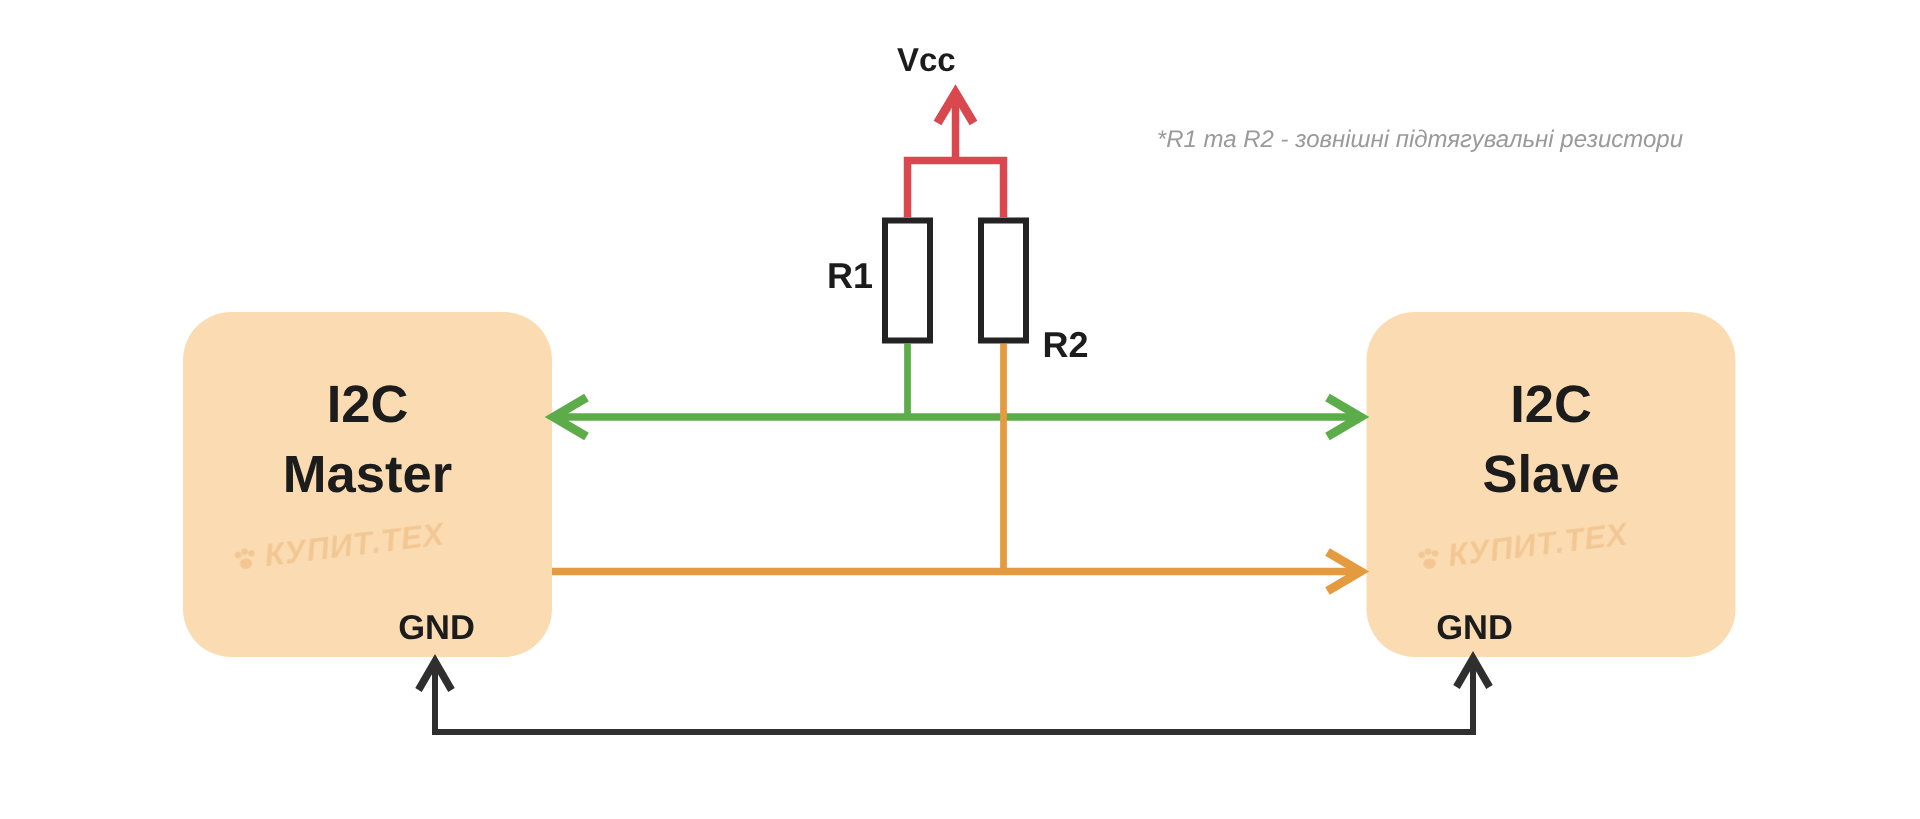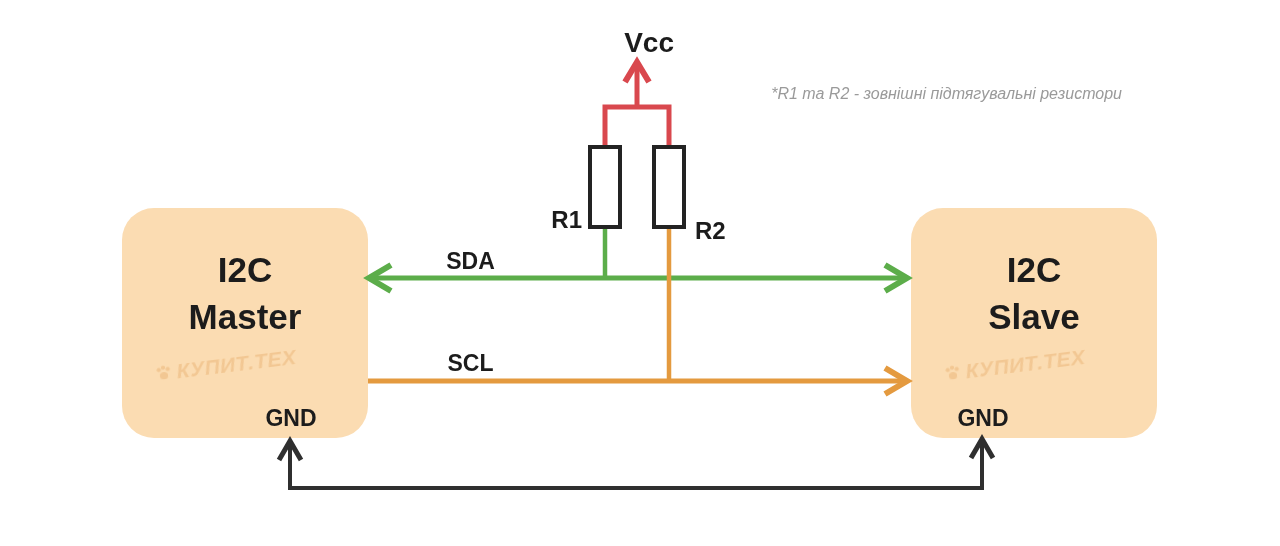--- a/index.html
+++ b/index.html
@@ -30,22 +30,22 @@
   .watermark{
     position:absolute;left:32px;top:142px;width:200px;
     transform:rotate(-7deg);color:var(--watermark-orange);
     font-size:21px;font-weight:bold;font-style:italic;letter-spacing:.5px;
     white-space:nowrap;display:flex;align-items:center;gap:4px;
     filter:blur(.4px);opacity:.85;
   }
   .lbl{
     position:absolute;font-weight:bold;color:var(--title-black);white-space:nowrap;
   }
-  .lbl.vcc{left:598px;top:27px;width:76px;text-align:right;font-size:28px;}
-  .lbl.r1{left:538px;top:171px;width:44px;text-align:right;font-size:24px;margin-top:35px;}
+  .lbl.vcc{left:598px;top:27px;width:76px;text-align:left;font-size:22px;}
+  .lbl.r1{left:538px;top:171px;width:44px;text-align:right;font-size:24px;}
   .lbl.r2{left:695px;top:171px;width:50px;text-align:left;font-size:24px;margin-top:46px;}
   .lbl.sda{left:413px;top:248px;width:115px;text-align:center;font-size:23px;}
   .lbl.scl{left:413px;top:350px;width:115px;text-align:center;font-size:23px;}
   .lbl.gnd-left{left:256px;top:405px;width:70px;text-align:center;font-size:23px;}
   .lbl.gnd-right{left:948px;top:405px;width:70px;text-align:center;font-size:23px;}
   .note{
     position:absolute;left:702px;top:85px;width:420px;text-align:right;
     font-size:16px;font-style:italic;color:var(--note-gray);white-space:nowrap;
   }
   svg.wires{position:absolute;left:0;top:0;z-index:2;}
@@ -126,20 +126,18 @@
     </g>
   </svg>
 
   <div class="resistor r1"></div>
   <div class="resistor r2"></div>
 
   <div class="layer-labels">
     <div class="lbl vcc">Vcc</div>
     <div class="lbl r1">R1</div>
     <div class="lbl r2">R2</div>
-    <div class="lbl sda">SDA</div>
-    <div class="lbl scl">SCL</div>
     <div class="lbl gnd-left">GND</div>
     <div class="lbl gnd-right">GND</div>
     <div class="note">*R1 та R2 - зовнішні підтягувальні резистори</div>
   </div>
 
 </div>
 
 </body></html>

